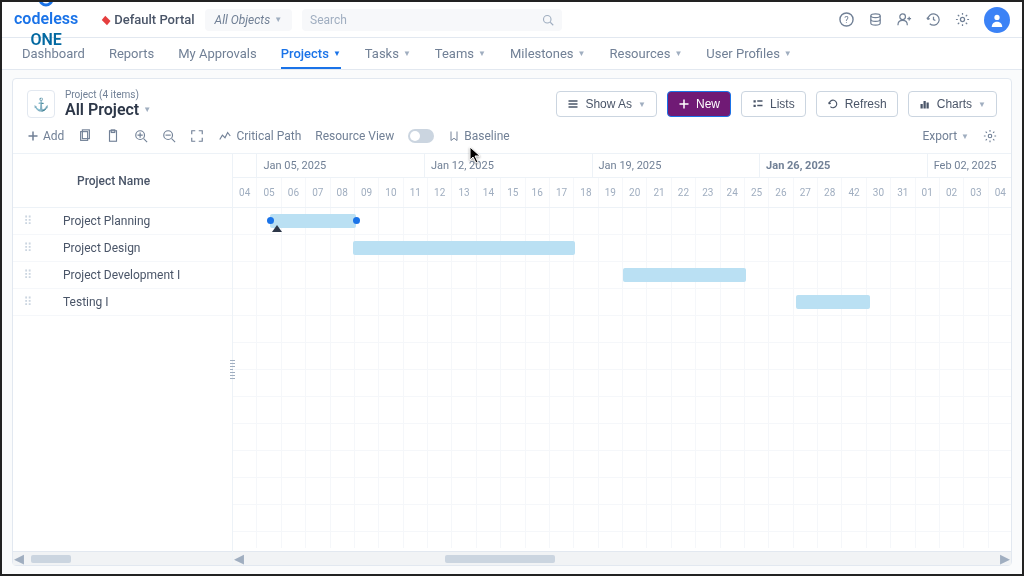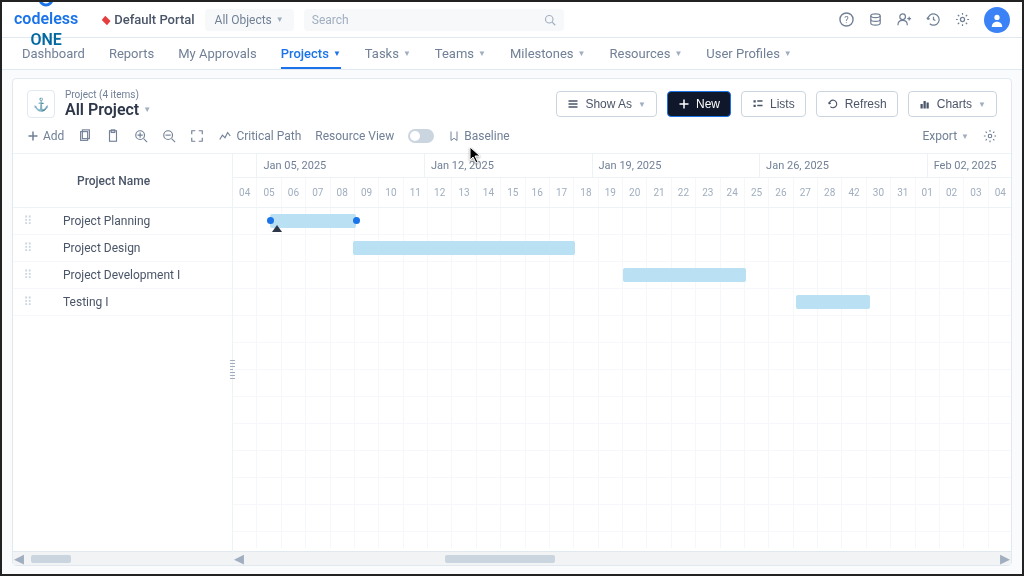--- a/index.html
+++ b/index.html
@@ -4,21 +4,21 @@
 <style>
   * { box-sizing: border-box; margin: 0; padding: 0; }
   body { font-family: -apple-system, BlinkMacSystemFont, "Segoe UI", Roboto, sans-serif; font-size: 13px; color: #4a5568; background: #fff; width:1024px; height:576px; overflow:hidden; border:2px solid #222;}
   
   
   .topbar { display:flex; align-items:center; padding:4px 12px; border-bottom:1px solid #e2e8f0; gap:10px; height:36px;}
   .logo { display:flex; align-items:center; font-weight:600; font-size:16px; color:#1a73e8; gap:2px;flex-direction:column;}
   .logo .one { color:#0369a1; font-weight:600;}
   .portal { display:flex; align-items:center; gap:0; color:#4a5568; font-weight:500; margin-left:12px;}
   .portal-icon { width:14px; height:14px; }
-  .select-all { display:flex; align-items:center; gap:4px; color:#718096; font-size:12px; padding:4px 10px; background:#f7f8fa; border-radius:4px;}
+  .select-all { display:flex; align-items:center; gap:4px; color:#718096; font-size:12px; padding:4px 10px; background:#f7f8fa; border-radius:4px;font-style:italic;}
   .search { flex:1; max-width:260px; display:flex; align-items:center; color:#a0aec0; padding:4px 8px; background:#f7f8fa; border-radius:4px; font-size:12px;}
   .search span{flex:1;}
   .topbar-spacer { flex:1; }
   .top-icons { display:flex; align-items:center; gap:14px; color:#718096;}
   .avatar { width:26px; height:26px; border-radius:50%; background:#3b82f6; display:flex; align-items:center; justify-content:center;}
   
   
   .nav { display:flex; align-items:center; gap:24px; padding:0 20px; border-bottom:1px solid #e2e8f0; height:32px; font-size:13px; color:#718096;}
   .nav-item { display:flex; align-items:center; gap:4px; padding:6px 0; cursor:pointer;}
   .nav-item.active { color:#1a73e8; border-bottom:2px solid #1a73e8; margin-bottom:-1px; font-weight:500;}
@@ -28,21 +28,21 @@
   
   .page { padding:8px 10px; background:#fafbfc; height:calc(100% - 68px); }
   .card { background:#fff; border:1px solid #e2e8f0; border-radius:4px; height:100%; display:flex; flex-direction:column;}
   
   .card-head { display:flex; align-items:center; padding:10px 14px 2px; gap:10px;}
   .anchor { width:28px; height:28px; border:1px solid #e2e8f0; border-radius:4px; display:flex; align-items:center; justify-content:center; color:#4a5568;}
   .head-text .sub{ font-size:10px; color:#718096;}
   .head-text .title{ font-size:16px; font-weight:600; color:#2d3748; display:flex; align-items:center; gap:4px;}
   .card-head-spacer{flex:1;}
   .btn { display:inline-flex; align-items:center; gap:6px; padding:5px 10px; border:1px solid #cbd5e0; border-radius:4px; background:#fff; color:#4a5568; font-size:12px; cursor:pointer;}
-  .btn.primary { background:#0f172a; color:#fff; border-color:#1a73e8;}
+  .btn.primary { background:#701a75; color:#fff; border-color:#1a73e8;}
   .btn svg{width:12px;height:12px;}
   
   
   .toolbar { display:flex; align-items:center; gap:14px; padding:8px 14px 10px; border-bottom:1px solid #edf2f7; font-size:12px; color:#718096;}
   .toolbar .tbitem{display:flex; align-items:center; gap:4px; cursor:pointer;}
   .toolbar .spacer{flex:1;}
   .toggle { width:26px; height:14px; background:#cbd5e0; border-radius:10px; position:relative;}
   .toggle::after{content:""; position:absolute; width:10px; height:10px; border-radius:50%; background:#fff; top:2px; left:2px;}
   
   
@@ -322,21 +322,21 @@
             <div class="thumb"></div>
           </div>
       </div>
       <div class="gantt-right">
         <div class="gr-inner">
           <div class="gr-head1" id="weeks-row">
               <div class="wk" style="width: 25px;"></div>
               <div class="wk" style="width: 173px;">Jan 05, 2025</div>
               <div class="wk" style="width: 173px;">Jan 12, 2025</div>
               <div class="wk" style="width: 173px;">Jan 19, 2025</div>
-              <div class="wk" style="width: 173px;">Jan 26, 2025</div>
+              <div class="wk" style="width: 173px; font-weight: bold;">Jan 26, 2025</div>
               <div class="wk" style="width: 88px;">Feb 02, 2025</div>
             </div>
           <div class="gr-head2" id="days-row">
               <div class="day">04</div>
               <div class="day">05</div>
               <div class="day">06</div>
               <div class="day">07</div>
               <div class="day">08</div>
               <div class="day">09</div>
               <div class="day">10</div>

